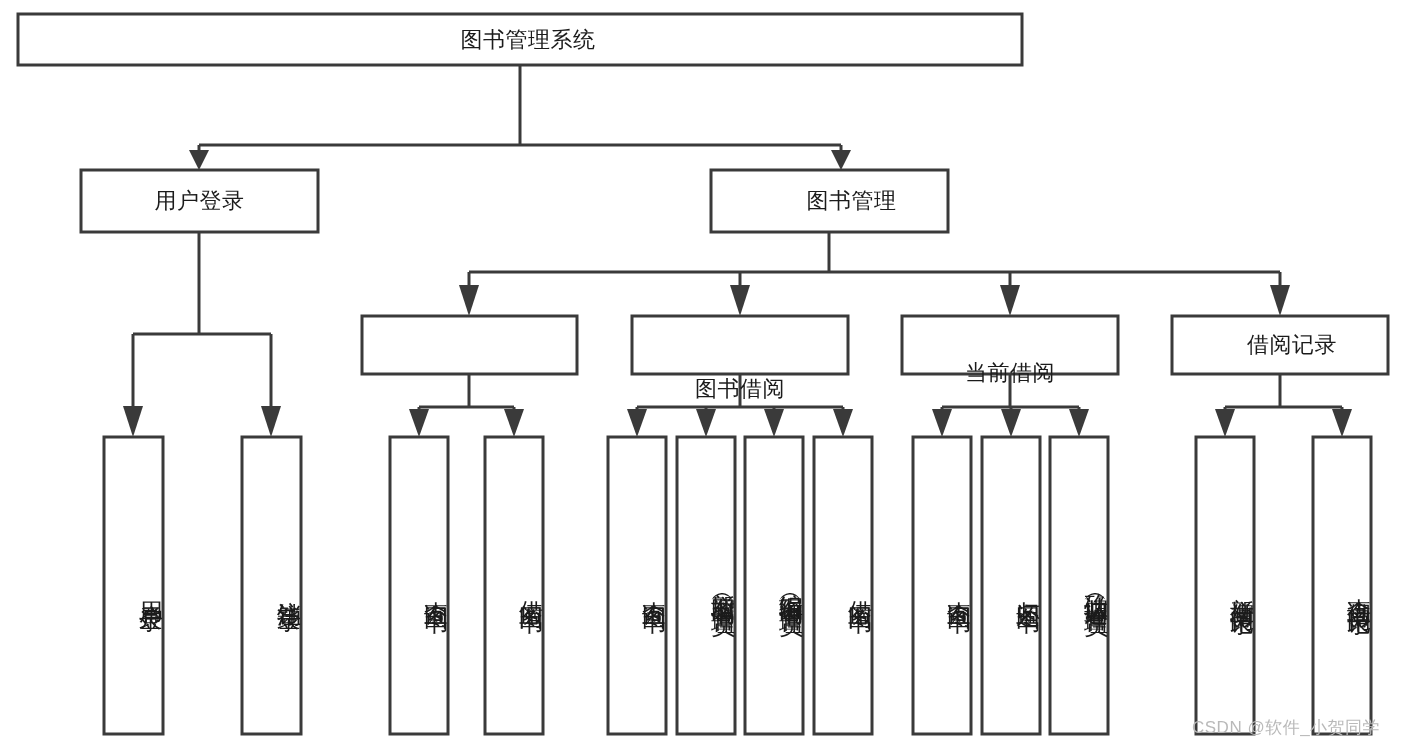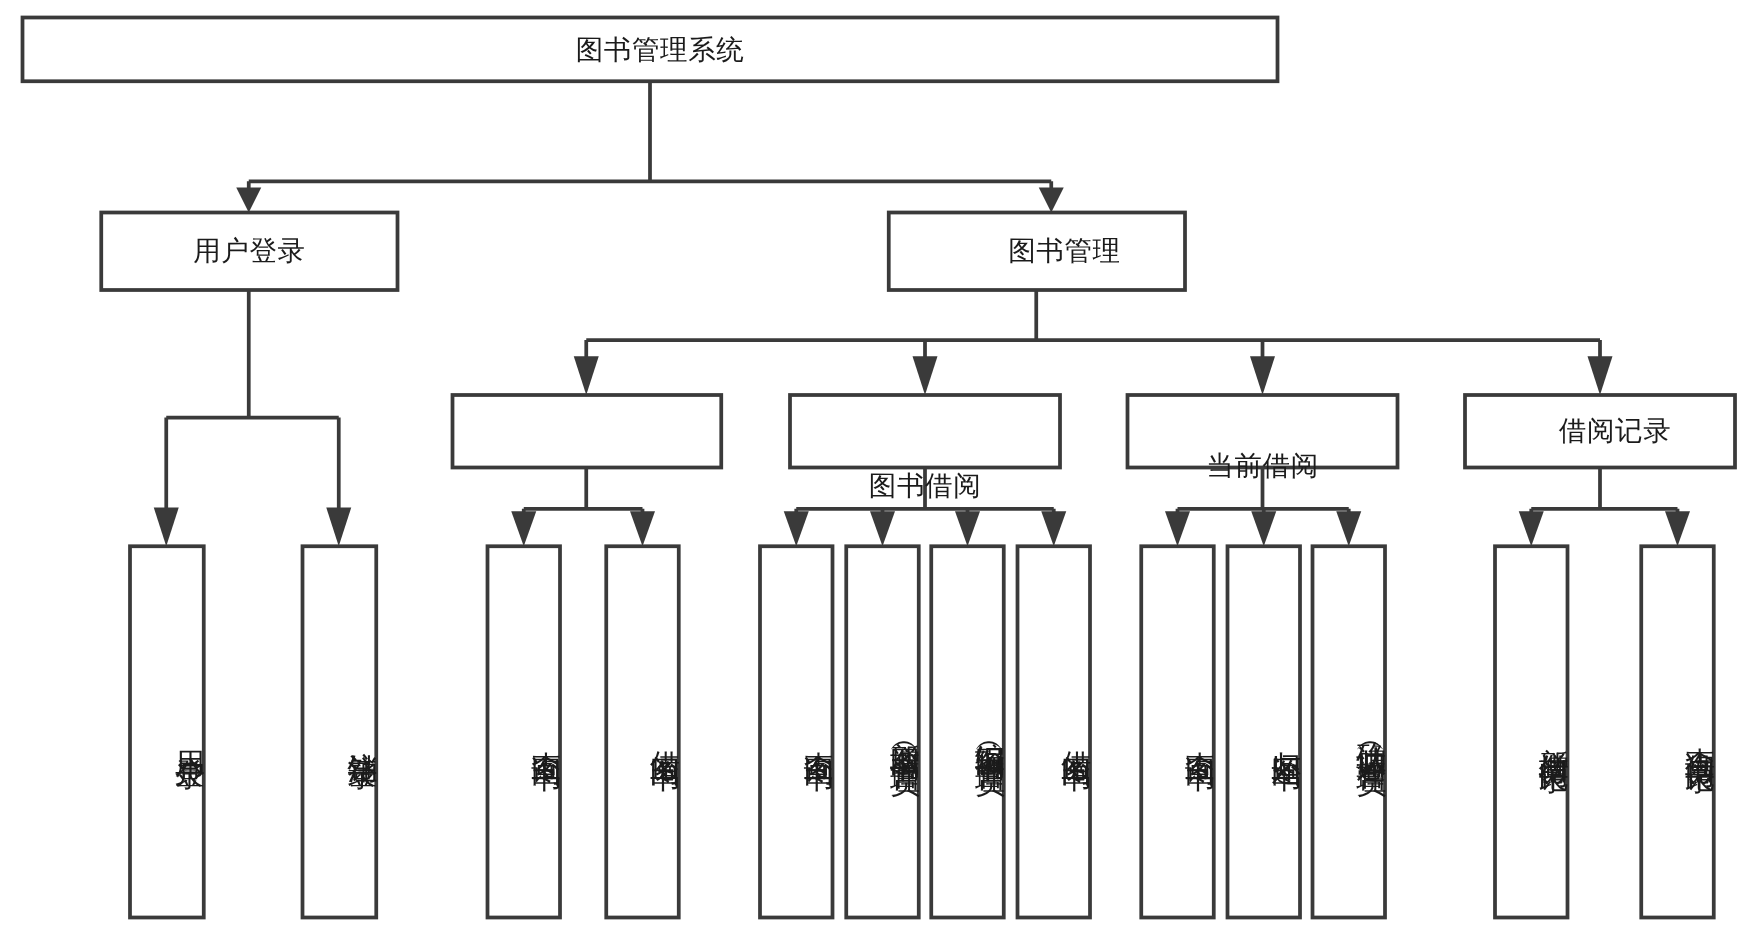--- a/index.html
+++ b/index.html
@@ -194,14 +194,15 @@
   <div class="node-label label-v" style="left:608px; top:437px; width:58px; height:297px;">查询图书</div>
   <div class="node-label label-v" style="left:677px; top:437px; width:58px; height:297px;">新增图书（管理员）</div>
   <div class="node-label label-v" style="left:745px; top:437px; width:58px; height:297px;">编辑图书（管理员）</div>
   <div class="node-label label-v" style="left:814px; top:437px; width:58px; height:297px;">借阅图书</div>
   <div class="node-label label-v" style="left:913px; top:437px; width:58px; height:297px;">查询图书</div>
   <div class="node-label label-v" style="left:982px; top:437px; width:58px; height:297px;">归还图书</div>
   <div class="node-label label-v" style="left:1050px; top:437px; width:58px; height:297px;">确认归还（管理员）</div>
   <div class="node-label label-v" style="left:1196px; top:437px; width:58px; height:297px;">新增借阅记录</div>
   <div class="node-label label-v" style="left:1313px; top:437px; width:58px; height:297px;">查询借阅记录</div>
 
+  <div class="watermark" style="left:1192px; top:716px;">CSDN @软件_小贺同学</div>
 
 </div>
 
 </body></html>

